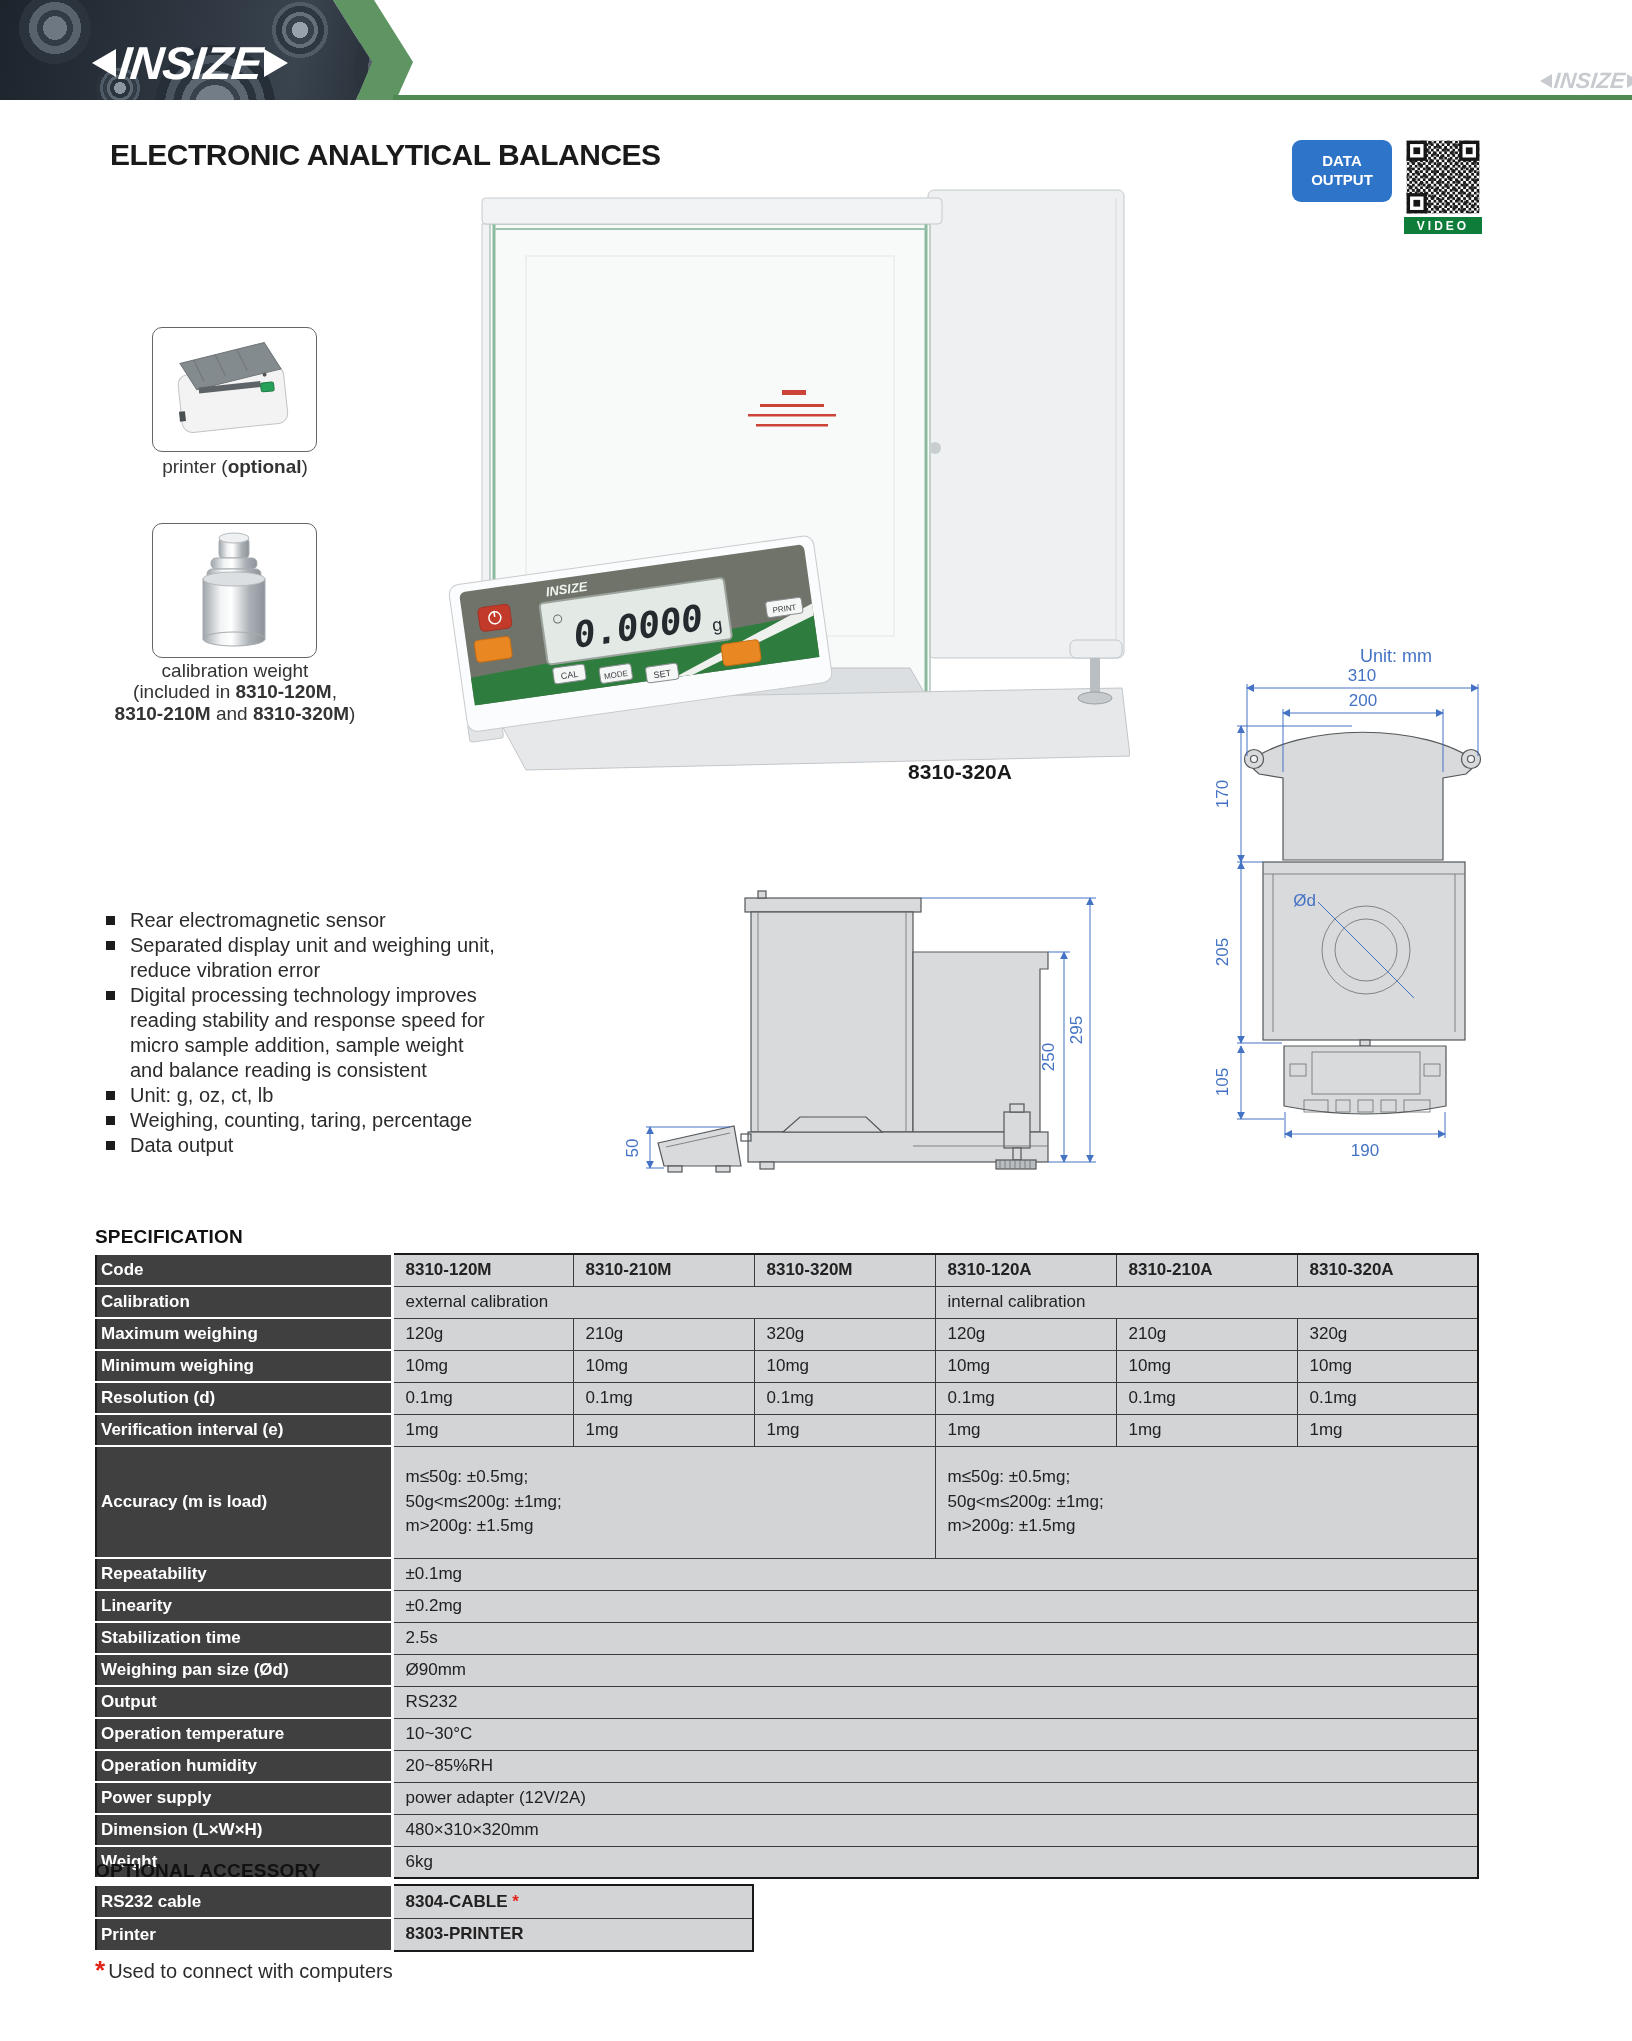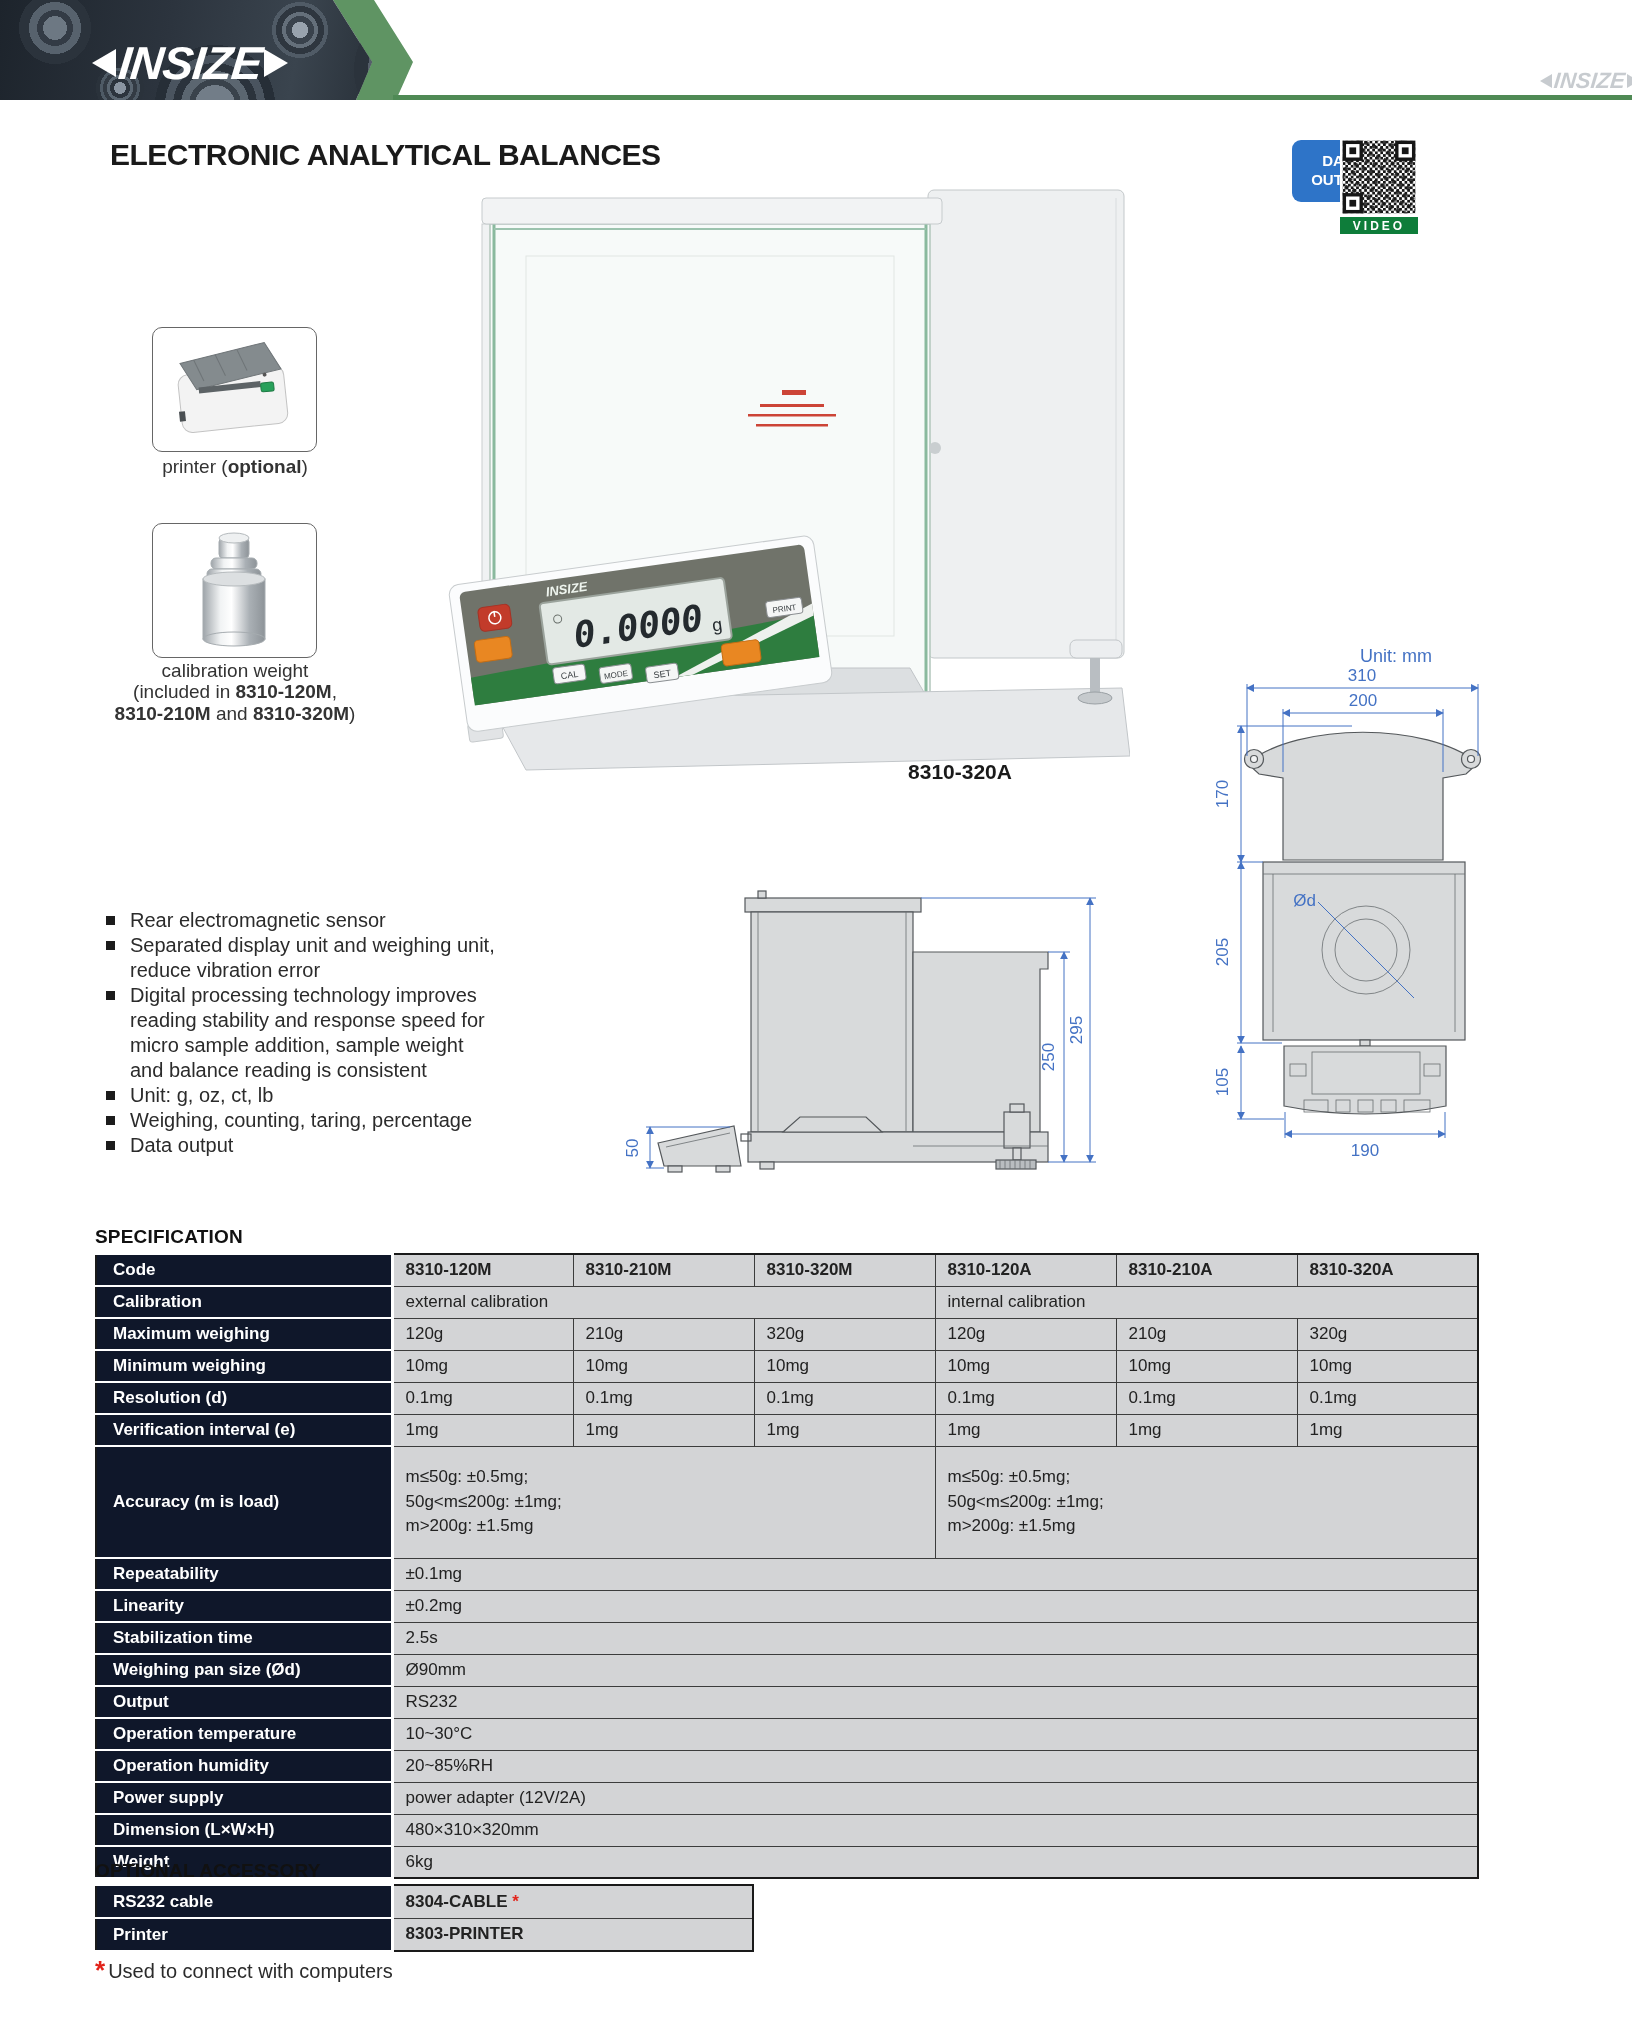--- a/index.html
+++ b/index.html
@@ -27,21 +27,21 @@
   .logo .brand{color:#fff;font-style:italic;font-weight:bold;font-size:46px;letter-spacing:-1px;transform:skewX(-6deg);}
   .watermark{position:absolute;left:1540px;top:68px;display:flex;align-items:center;gap:2px;opacity:.55;}
   .watermark .tri-l{width:0;height:0;border-top:7px solid transparent;border-bottom:7px solid transparent;border-right:12px solid #9aa2a9;}
   .watermark .tri-r{width:0;height:0;border-top:7px solid transparent;border-bottom:7px solid transparent;border-left:12px solid #9aa2a9;}
   .watermark .brand{color:#9aa2a9;font-style:italic;font-weight:bold;font-size:22px;transform:skewX(-6deg);}
 
   
   .page-title{position:absolute;left:110px;top:138px;font-size:30px;font-weight:bold;color:#1a1a1a;letter-spacing:-.5px;}
   .badge{position:absolute;left:1292px;top:140px;width:100px;height:62px;background:#2e74c8;border-radius:9px;
          display:flex;flex-direction:column;align-items:center;justify-content:center;color:#fff;font-weight:bold;font-size:15px;line-height:1.25;}
-  .qr-wrap{position:absolute;left:1340px;top:137px;width:78px;}
+  .qr-wrap{position:absolute;left:1404px;top:137px;width:78px;}
   .qr-wrap svg{display:block;}
   .video-bar{width:78px;height:17px;background:#0e7d3a;color:#fff;font-size:12px;font-weight:bold;letter-spacing:3px;
              display:flex;align-items:center;justify-content:center;}
 
   
   .img-box{position:absolute;border:1.5px solid #666;border-radius:10px;background:#fff;}
   .box-printer{left:152px;top:327px;width:163px;height:123px;}
   .box-weight{left:152px;top:523px;width:163px;height:133px;}
   .caption{position:absolute;text-align:center;font-size:19px;color:#333;line-height:1.12;}
   .cap-printer{left:110px;top:456px;width:250px;}
@@ -56,22 +56,22 @@
   .features li{position:relative;padding-left:26px;font-size:20px;line-height:25px;color:#2b2b2b;white-space:pre-line;}
   .features li::before{content:"";position:absolute;left:2px;top:8px;width:9px;height:9px;background:#1c1c1c;}
 
   
   .unit-note{position:absolute;left:1360px;top:646px;font-size:18px;color:#4472c4;}
   .drawing{position:absolute;}
 
   
   .section-title{position:absolute;font-size:19px;font-weight:bold;color:#111;letter-spacing:.2px;}
   table.spec{position:absolute;border-collapse:collapse;table-layout:fixed;background:#d3d4d6;border:2px solid #1a1a1a;}
-  table.spec th{background:#0f172a;color:#fff;font-size:17px;font-weight:bold;text-align:left;
-                padding:0 16px;border-bottom:2px solid #fff;border-right:3px solid #fff;border-top:2px solid #fff;}
+  table.spec th{background:#404040;color:#fff;font-size:17px;font-weight:bold;text-align:left;
+                padding:0 4px;border-bottom:2px solid #fff;border-right:3px solid #fff;border-top:2px solid #fff;}
   table.spec td{border:1px solid #3c3c3c;font-size:17px;color:#222;padding:2px 12px;background:#d3d4d6;vertical-align:middle;}
   table.spec td.b{font-weight:bold;}
   table.spec tr{height:32px;}
   table.spec tr.tall{height:112px;}
   table.spec tr.tall td{white-space:pre-line;line-height:1.45;}
   #acc-table tr{height:33px;}
   #acc-table td{font-weight:bold;}
   .star{color:#e2231a;font-weight:bold;}
 
   .footnote{position:absolute;left:95px;top:1960px;display:flex;align-items:flex-start;}

